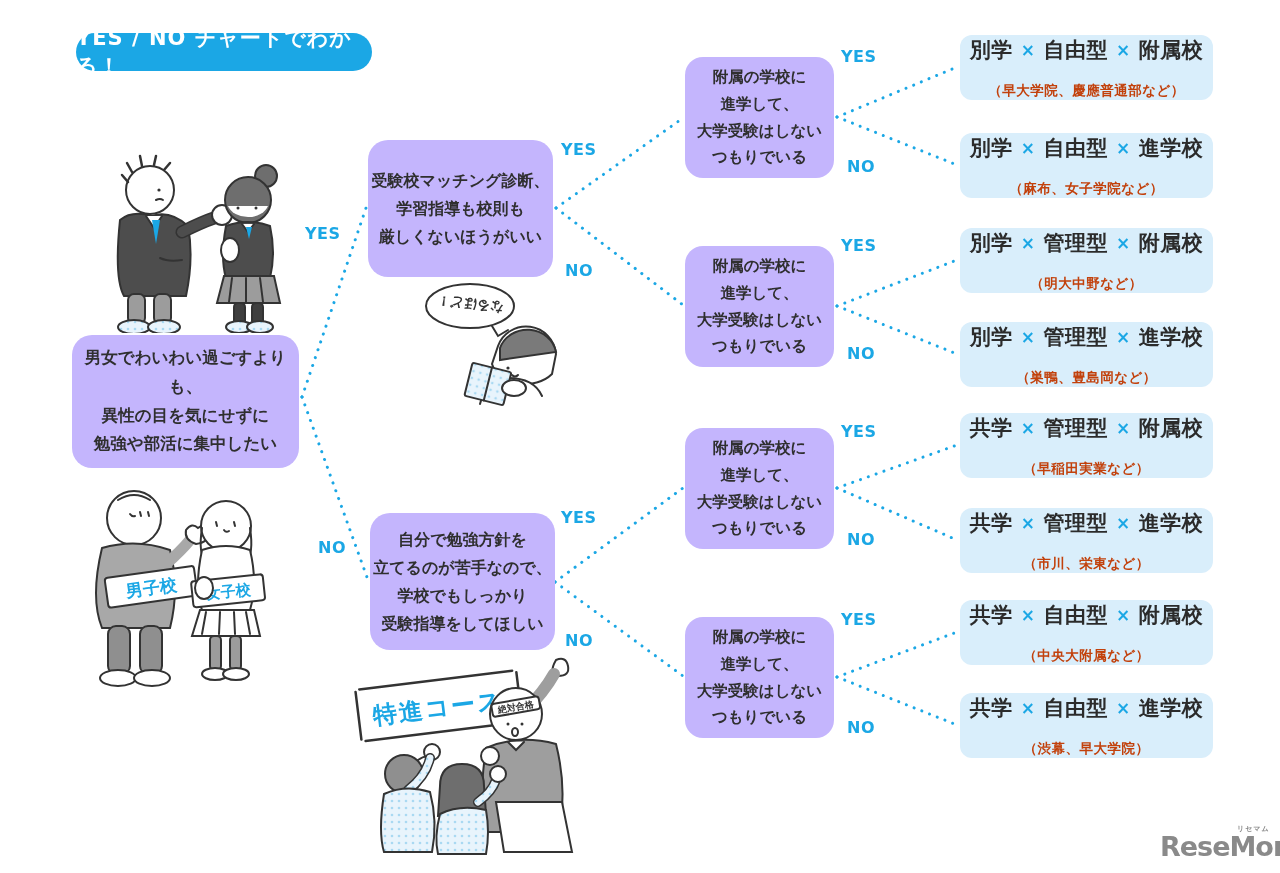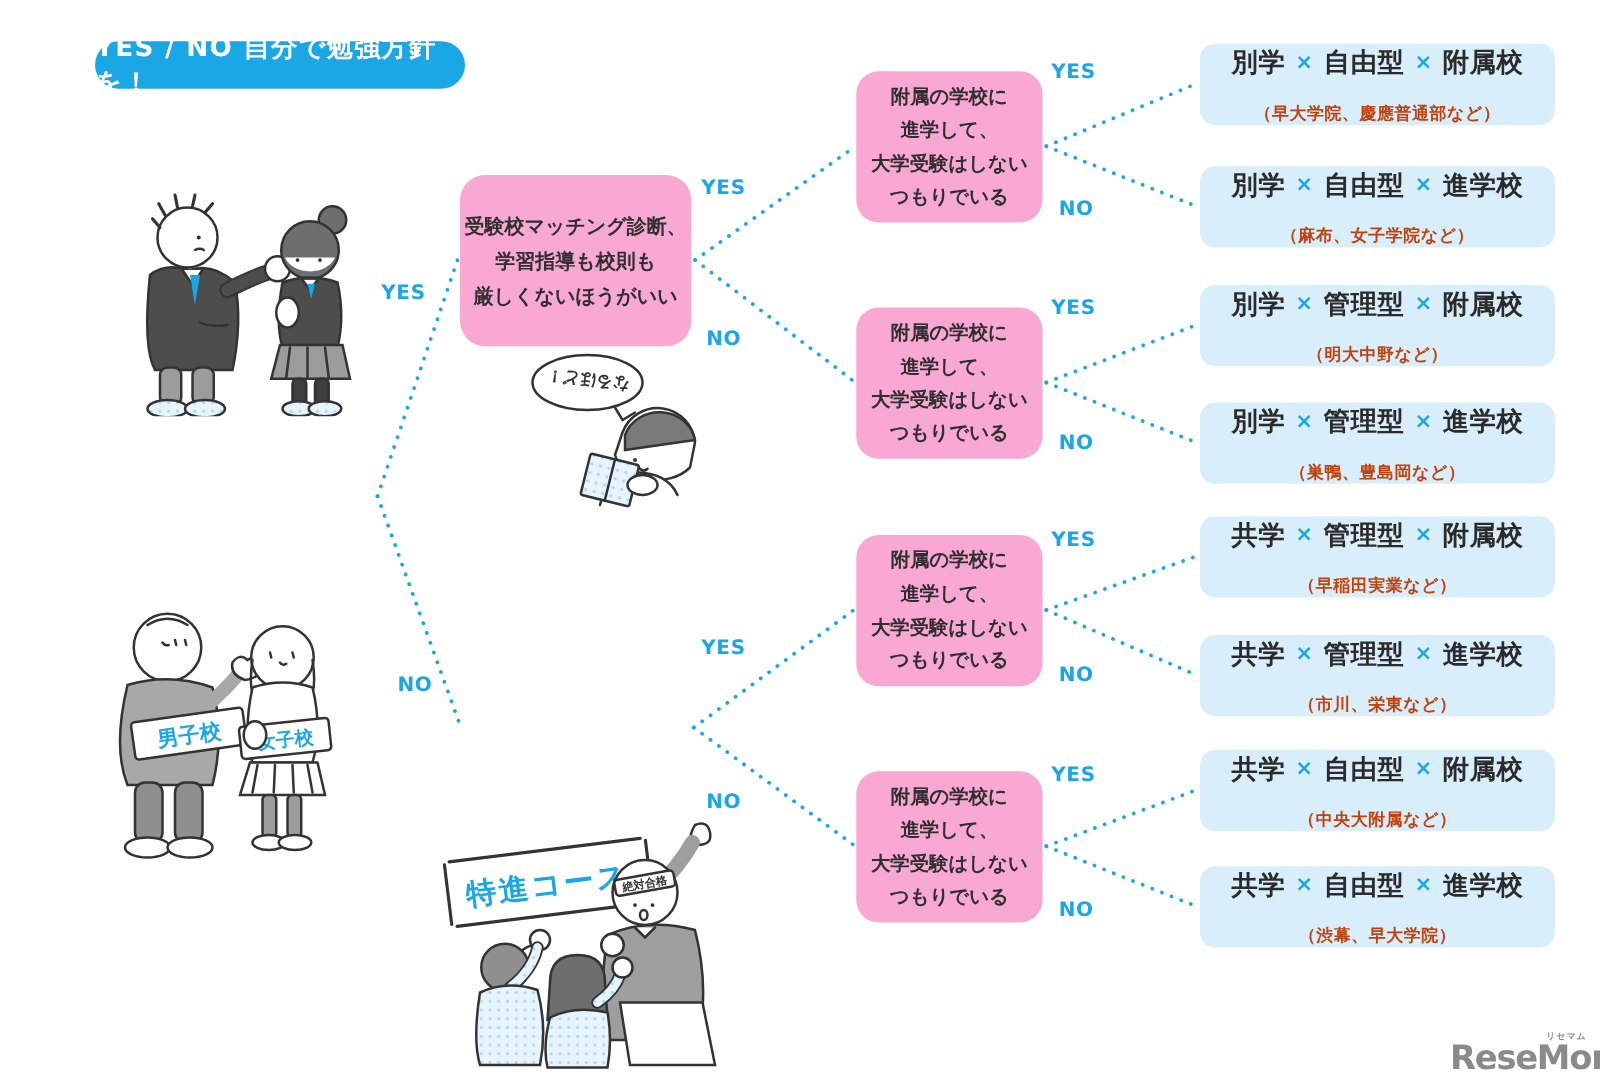--- a/index.html
+++ b/index.html
@@ -13,30 +13,30 @@
   .badge{
     position:absolute;left:76px;top:33px;width:296px;height:38px;
     background:#1ba7e5;border-radius:19px;color:#fff;font-weight:700;font-size:21px;
     display:flex;align-items:center;justify-content:center;letter-spacing:1px;
   }
   .page-title{
     position:absolute;left:78px;top:74px;color:#1ba7e5;font-weight:700;font-size:28px;letter-spacing:2px;
   }
 
   .qbox{
-    position:absolute;background:#f9a8d4;border-radius:20px;
+    position:absolute;background:#c4b5fd;border-radius:20px;
     display:flex;align-items:center;justify-content:center;text-align:center;
     color:#2f2f2f;font-weight:700;white-space:pre-line;
   }
   .q-root{left:72px;top:335px;width:227px;height:133px;font-size:16.5px;line-height:1.75;}
   .q-l2{width:185px;height:137px;font-size:16px;line-height:1.75;}
   .q-l3{left:685px;width:149px;height:121px;font-size:15.5px;line-height:1.72;border-radius:18px;}
 
   .rbox{
-    position:absolute;left:960px;width:284px;height:65px;background:#d9eefb;border-radius:12px;
+    position:absolute;left:960px;width:253px;height:65px;background:#d9eefb;border-radius:12px;
     display:flex;flex-direction:column;align-items:center;justify-content:center;
   }
   .rtitle{font-size:21px;font-weight:700;color:#2b2b2b;letter-spacing:0.5px;display:flex;align-items:center;}
   .rtitle .x{color:#1ba7e5;font-size:17px;margin:0 8px;font-weight:700;}
   .rsub{font-size:13.5px;color:#c2410c;font-weight:700;margin-top:18px;letter-spacing:0.5px;}
 
   .yesno{position:absolute;color:#1ba7e5;font-weight:700;font-size:16px;letter-spacing:0.5px;}
 
   .illus{position:absolute;}
 
@@ -71,25 +71,32 @@
     <line class="dotline" x1="837" y1="117" x2="957" y2="67"></line>
     <line class="dotline" x1="837" y1="117" x2="957" y2="165"></line>
     <line class="dotline" x1="837" y1="306" x2="957" y2="260"></line>
     <line class="dotline" x1="837" y1="306" x2="957" y2="354"></line>
     <line class="dotline" x1="837" y1="488" x2="957" y2="445"></line>
     <line class="dotline" x1="837" y1="488" x2="957" y2="540"></line>
     <line class="dotline" x1="837" y1="677" x2="957" y2="632"></line>
     <line class="dotline" x1="837" y1="677" x2="957" y2="725"></line>
   </svg>
 
-  <div class="badge">YES / NO 自分で勉強方針を！</div>
-
+  <div class="badge">YES / NO チャートでわかる！</div>
+
+  <div class="qbox q-root">男女でわいわい過ごすよりも、
+異性の目を気にせずに
+勉強や部活に集中したい</div>
   <div class="qbox q-l2" style="left:368px;top:140px;">受験校マッチング診断、
 学習指導も校則も
 厳しくないほうがいい</div>
+  <div class="qbox q-l2" style="left:370px;top:513px;">自分で勉強方針を
+立てるのが苦手なので、
+学校でもしっかり
+受験指導をしてほしい</div>
   <div class="qbox q-l3" style="top:57px;">附属の学校に
 進学して、
 大学受験はしない
 つもりでいる</div>
   <div class="qbox q-l3" style="top:246px;">附属の学校に
 進学して、
 大学受験はしない
 つもりでいる</div>
   <div class="qbox q-l3" style="top:428px;">附属の学校に
 進学して、

